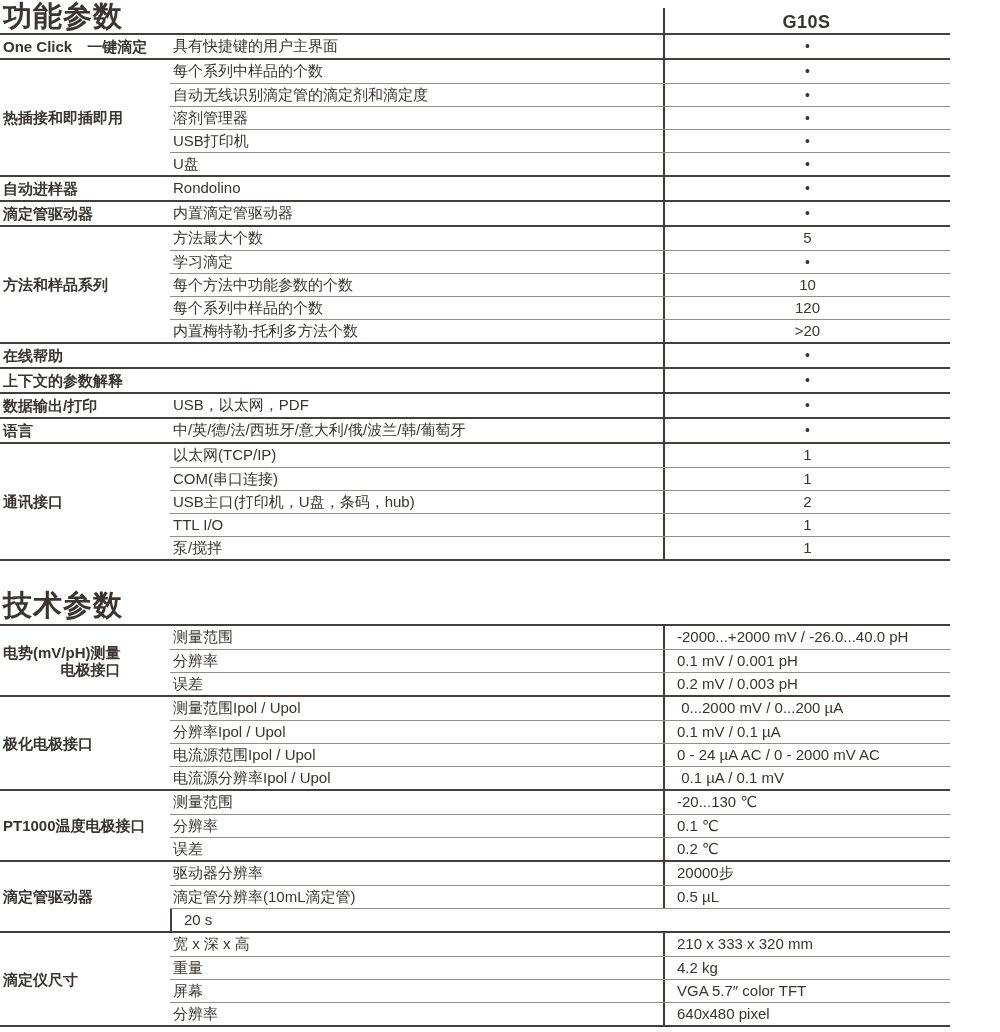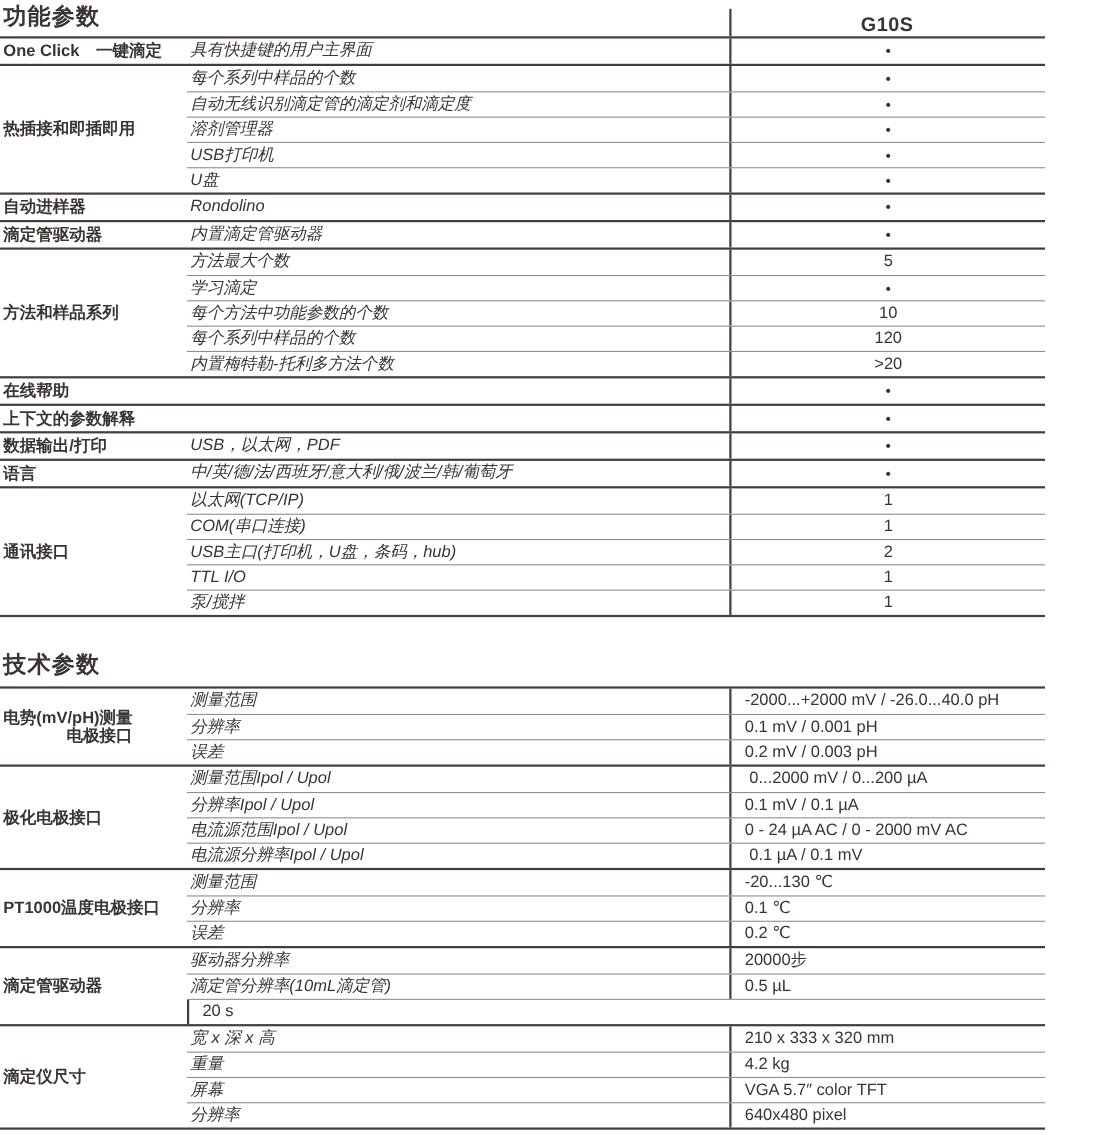--- a/index.html
+++ b/index.html
@@ -11,21 +11,21 @@
     overflow:hidden;
   }
   .page { position:relative; width:1000px; height:1032px; background:#fff; }
 
   .spec-table { width:950px; }
 
   
   .table-header { position:relative; display:flex; width:950px; }
   .table-title {
     flex:0 0 663px;
-    font-size:21px; font-weight:bold; letter-spacing:1px;
+    font-size:29px; font-weight:bold; letter-spacing:1px;
     padding:1px 0 2px 3px;
     line-height:30px;
     white-space:nowrap;
   }
   .header-value {
     flex:1 1 auto;
     display:flex; align-items:flex-end; justify-content:center;
     font-size:18px; font-weight:bold; letter-spacing:0.5px;
     padding-bottom:0;
   }
@@ -49,21 +49,21 @@
   }
   .group-rows { flex:1 1 auto; min-width:0; }
 
   .spec-row { display:flex; height:23px; }
   .spec-row + .spec-row { border-top:1px solid #918e8c;align-items:flex-end; }
 
   .row-desc {
     flex:1 1 auto; min-width:0;
     font-size:15px; line-height:22px;
     padding-left:3px;
-    white-space:nowrap; overflow:hidden;font-style:italic;
+    white-space:nowrap; overflow:hidden;
   }
   .row-value {
     flex:0 0 287px;
     border-left:2px solid #433d3b;
     font-size:15px; line-height:22px;
     text-align:center;
     white-space:pre;
   }
   .row-value.dot { font-size:14px; }
 

